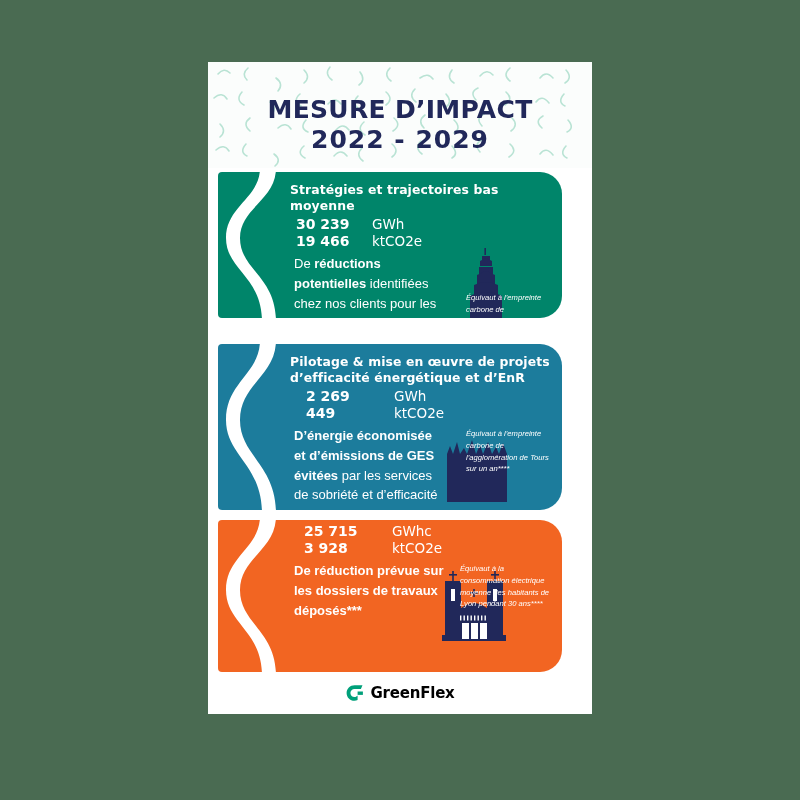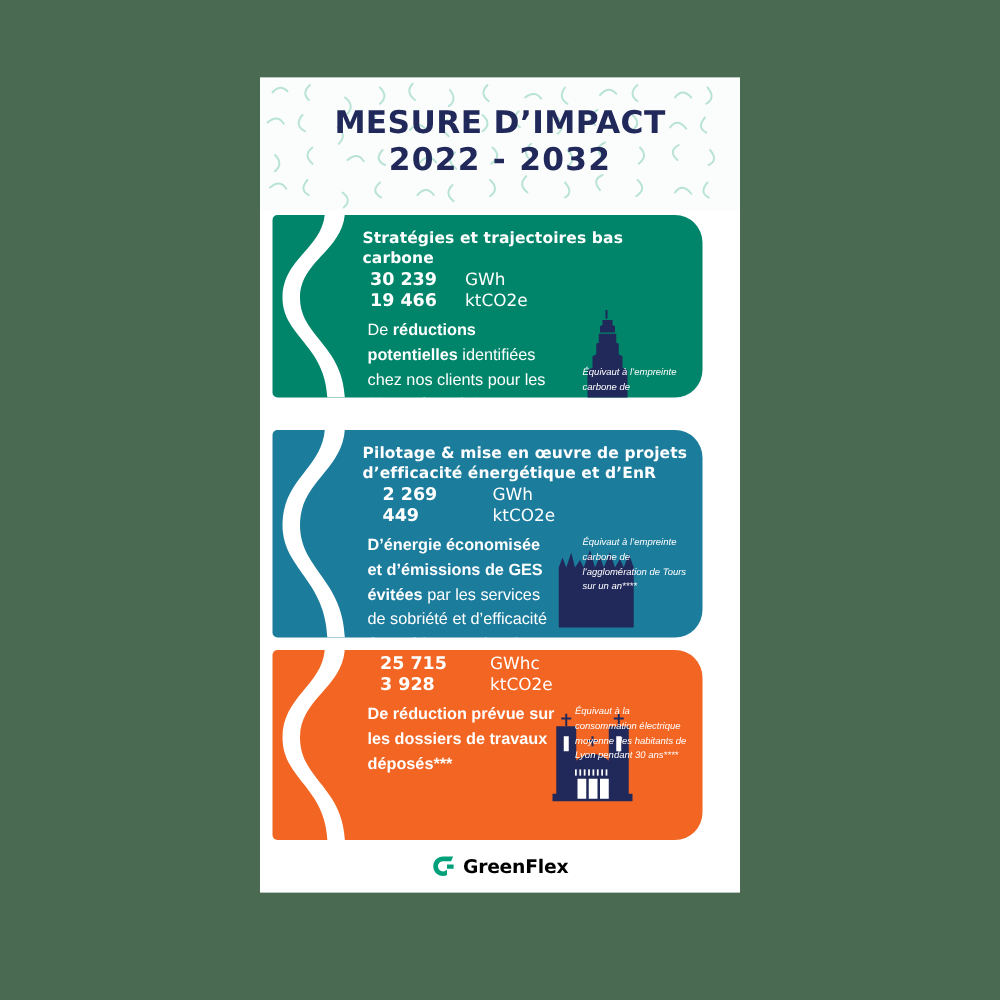--- a/index.html
+++ b/index.html
@@ -24,20 +24,21 @@
     height:106px;
     background:#fbfdfc;
     overflow:hidden;
   }
   .pattern{position:absolute;inset:0;z-index:0;}
   .title-wrap{position:relative;z-index:2;text-align:center;padding-top:23px;}
   .title-main{
     font-size:25px;font-weight:bold;color:#21285a;
     letter-spacing:.3px;line-height:1.02;
     font-family:"DejaVu Sans",sans-serif;
+    margin-top:12px;
   }
   .title-sub{
     font-size:25px;font-weight:bold;color:#21285a;
     letter-spacing:1px;margin-top:4px;line-height:1.02;
     font-family:"DejaVu Sans",sans-serif;
   }
 
   
   .panel{
     position:absolute;
@@ -167,30 +168,30 @@
             <path d="M214 92 q-8 -6 -1 -13"></path>
           <path d="M244 84 q7 8 0 12"></path>
             <path d="M272 90 q-7 -8 2 -12"></path>
           <path d="M302 82 q8 7 -1 13"></path>
             <path d="M332 92 q6 -8 13 1"></path>
           <path d="M358 84 q-7 8 1 12"></path>
         </g>
       </svg>
       <div class="title-wrap">
         <div class="title-main">MESURE D’IMPACT</div>
-        <div class="title-sub">2022 - 2032</div>
+        <div class="title-sub">2022 - 2029</div>
       </div>
     </div>
 
     <div class="panel" id="panel-0">
       <svg class="swoosh" viewBox="0 0 62 146" preserveAspectRatio="none">
         <path d="M40 -4 C40 26 6 34 6 66 C6 98 42 104 42 150 L56 150 C56 104 20 98 20 66 C20 36 56 28 56 -4 Z" fill="#ffffff"></path>
       </svg>
       <div class="panel-inner">
-        <div class="p-title">Stratégies et trajectoires bas carbone</div>
+        <div class="p-title">Stratégies et trajectoires bas moyenne</div>
         <div class="stats">
           <div class="stat-row">
             <span class="stat-val">30 239</span>
             <span class="stat-unit">GWh</span>
           </div>
           <div class="stat-row">
             <span class="stat-val">19 466</span>
             <span class="stat-unit">ktCO2e</span>
           </div>
         </div>

